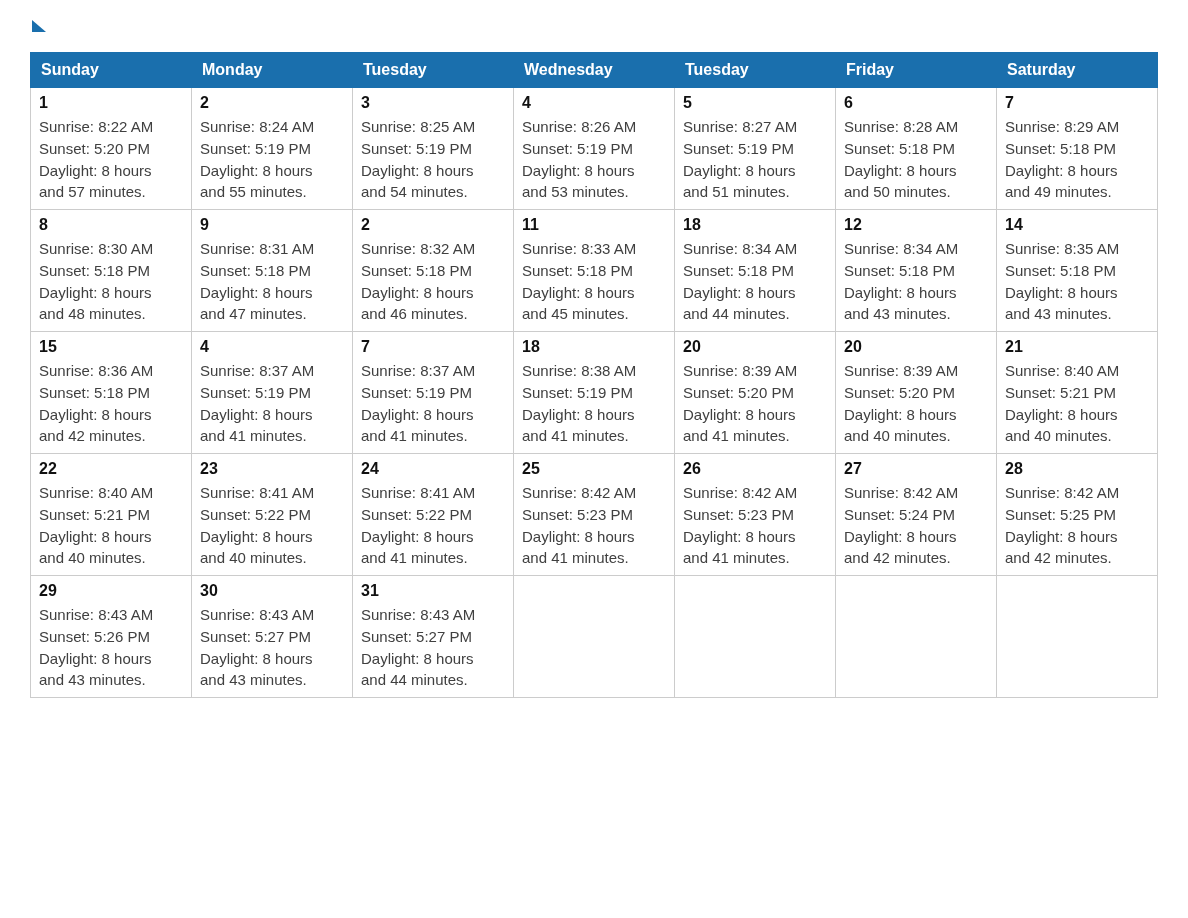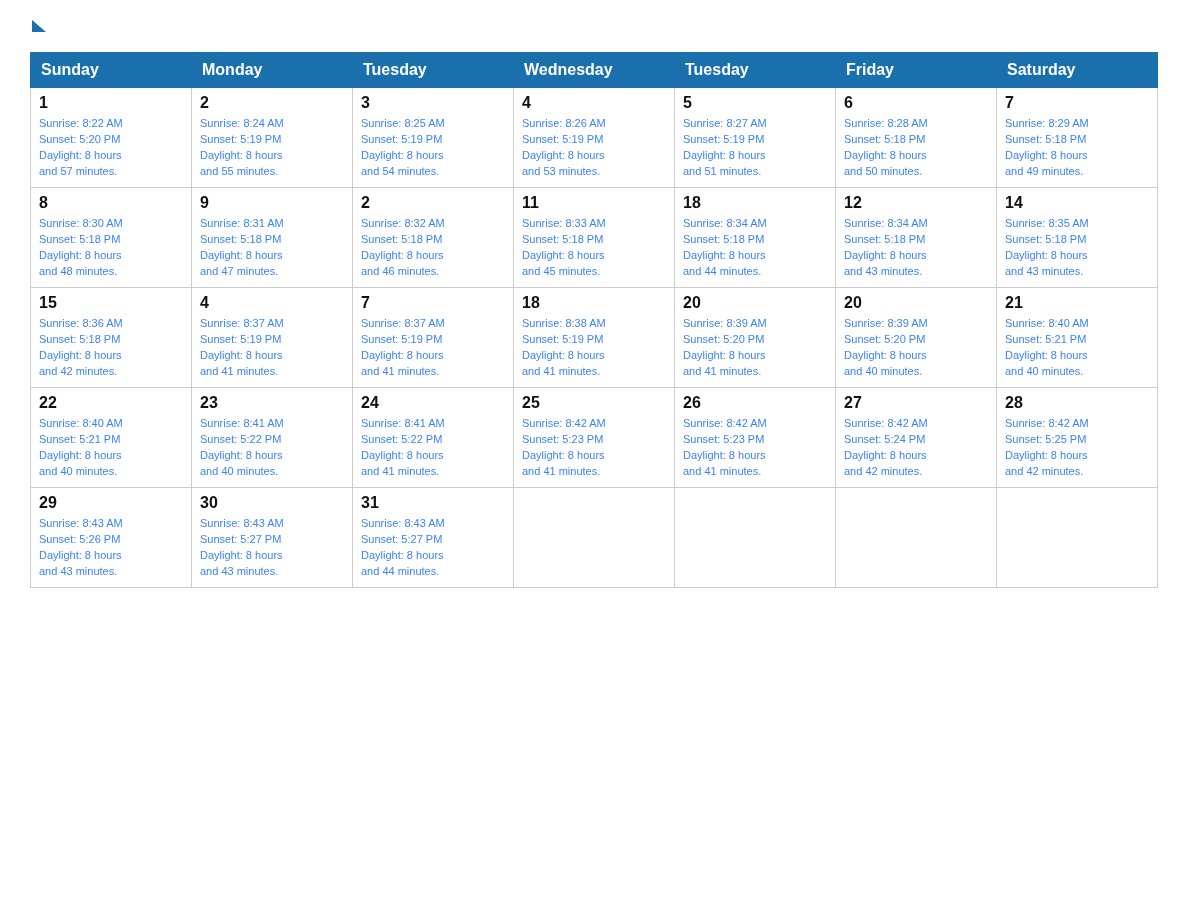--- a/index.html
+++ b/index.html
@@ -80,22 +80,22 @@
       width: 14.28%;
       height: 100px;
     }
     .day-number {
       font-size: 16px;
       font-weight: bold;
       color: #111;
       margin-bottom: 4px;
     }
     .day-info {
-      font-size: 11px;
-      color: #3b82f6;
+      font-size: 15px;
+      color: #404040;
       line-height: 1.45;
     }
     .empty-cell {
       background: #fff;
     }
   </style>
 </head>
 <body>
 
 <div class="header">

